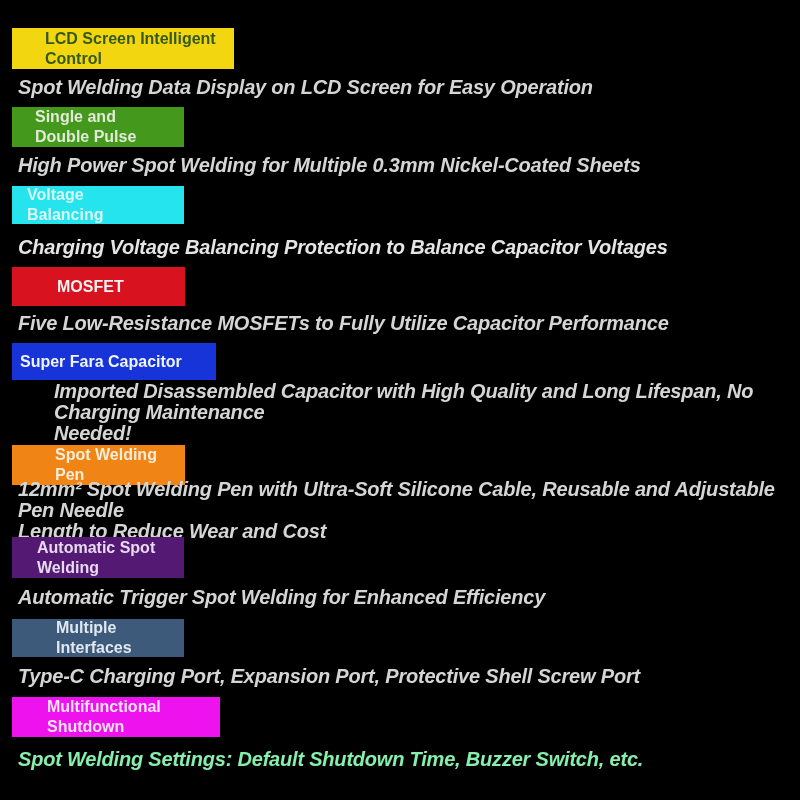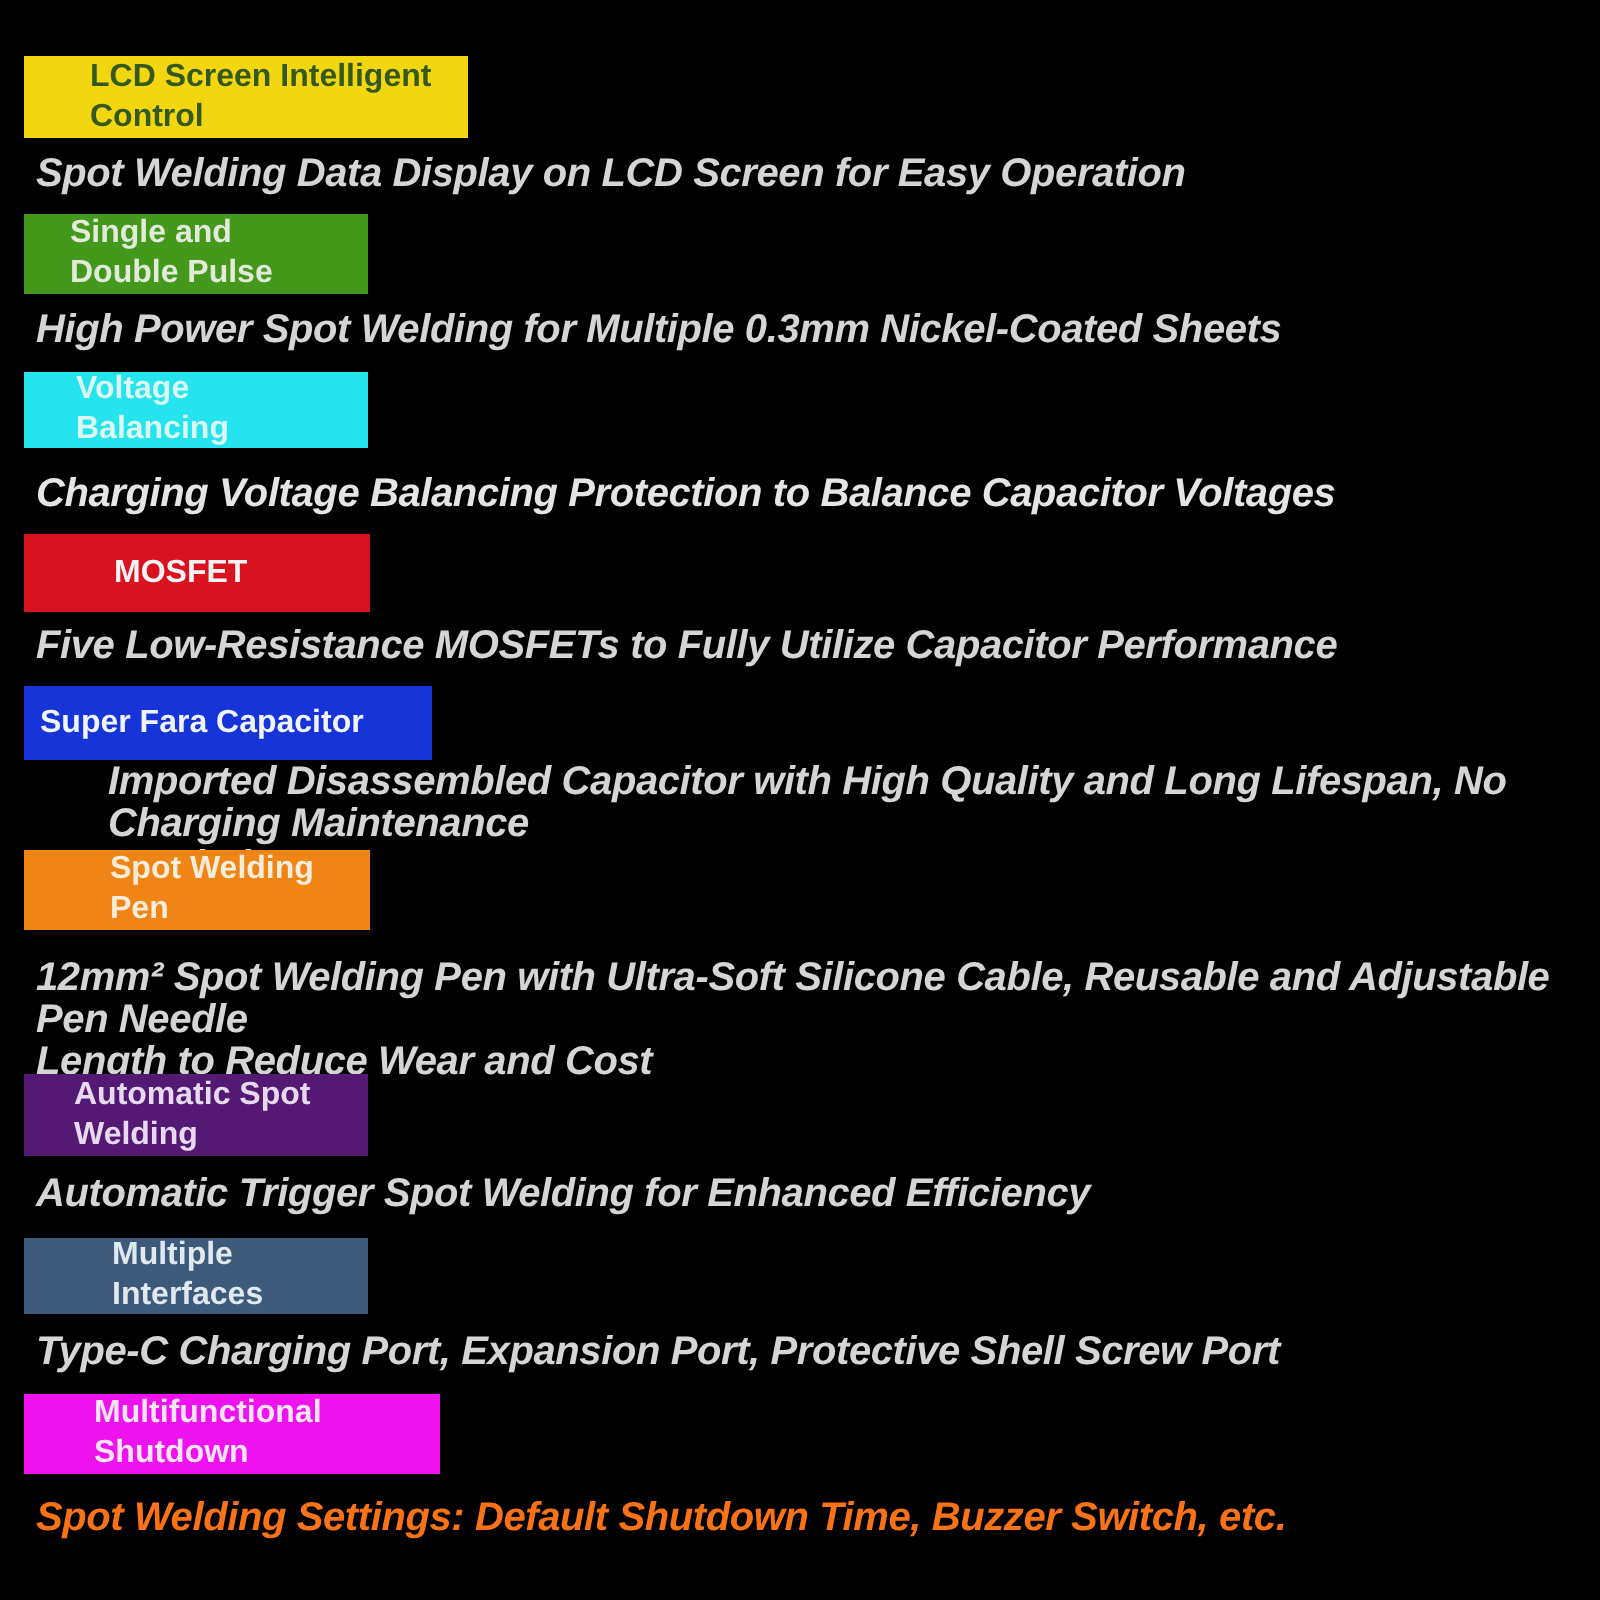--- a/index.html
+++ b/index.html
@@ -36,27 +36,27 @@
     line-height: 21px;
     letter-spacing: -0.2px;
     white-space: pre-line;
     font-style: italic;
   }
   
   .tag1 { top: 28px;  width: 222px; height: 41px; padding-left: 33px; }
   .dsc1 { top: 77px;  }
   .tag2 { top: 107px; width: 172px; height: 40px; padding-left: 23px; }
   .dsc2 { top: 155px; }
-  .tag3 { top: 186px; width: 172px; height: 38px; padding-left: 26px; }
+  .tag3 { top: 186px; width: 172px; height: 38px; padding-left: 15px; }
   .dsc3 { top: 237px; }
   .tag4 { top: 267px; width: 173px; height: 39px; padding-left: 45px; }
   .dsc4 { top: 313px; }
   .tag5 { top: 343px; width: 204px; height: 37px; padding-left: 8px;  }
   .dsc5 { top: 381px; margin-left: 36px; }
-  .tag6 { top: 425px; width: 173px; height: 40px; padding-left: 43px; }
+  .tag6 { top: 445px; width: 173px; height: 40px; padding-left: 43px; }
   .dsc6 { top: 479px; }
   .tag7 { top: 537px; width: 172px; height: 41px; padding-left: 25px; }
   .dsc7 { top: 587px; }
   .tag8 { top: 619px; width: 172px; height: 38px; padding-left: 44px; }
   .dsc8 { top: 666px; }
   .tag9 { top: 697px; width: 208px; height: 40px; padding-left: 35px; }
   .dsc9 { top: 749px; }
 </style>
 </head>
 <body>
@@ -90,15 +90,15 @@
   <div class="tag tag7" style="background-color: rgb(84, 26, 115); color: rgb(231, 218, 240);">Automatic Spot
 Welding</div>
   <p class="desc dsc7" style="color: rgb(213, 213, 213);">Automatic Trigger Spot Welding for Enhanced Efficiency</p>
 
   <div class="tag tag8" style="background-color: rgb(61, 90, 123); color: rgb(224, 232, 240);">Multiple
 Interfaces</div>
   <p class="desc dsc8" style="color: rgb(213, 213, 213);">Type-C Charging Port, Expansion Port, Protective Shell Screw Port</p>
 
   <div class="tag tag9" style="background-color: rgb(238, 18, 238); color: rgb(249, 227, 249);">Multifunctional
 Shutdown</div>
-  <p class="desc dsc9" style="color: #f97316;">Spot Welding Settings: Default Shutdown Time, Buzzer Switch, etc.</p>
+  <p class="desc dsc9" style="color: #86efac;">Spot Welding Settings: Default Shutdown Time, Buzzer Switch, etc.</p>
 
 </div>
 
 </body></html>

